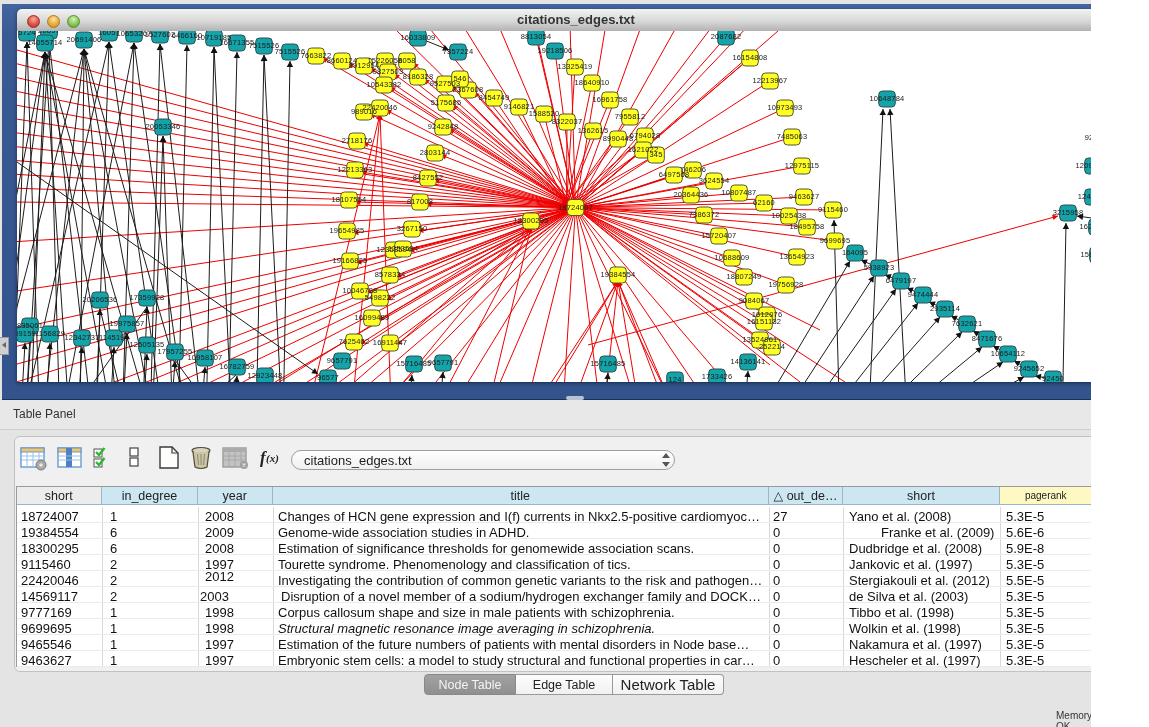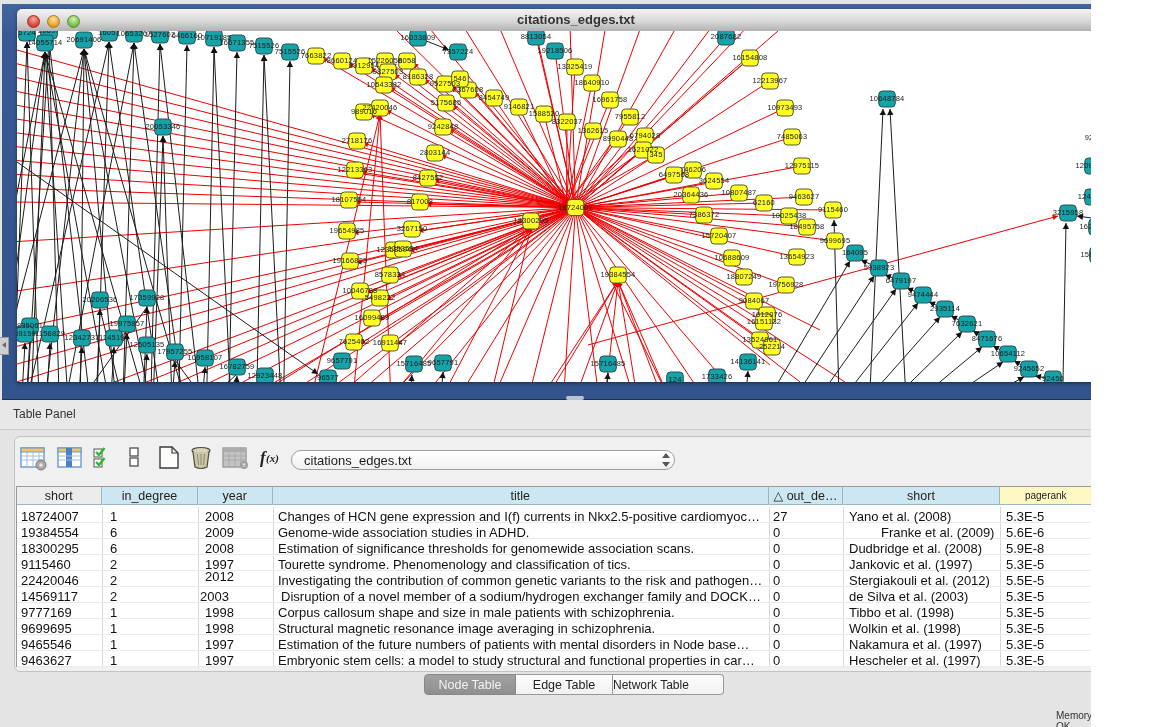--- a/index.html
+++ b/index.html
@@ -891,21 +891,21 @@
 <div style="position:absolute;left:21px;top:605px;">9777169</div>
 <div style="position:absolute;left:110px;top:605px;">1</div>
 <div style="position:absolute;left:205px;top:605px;">1998</div>
 <div style="position:absolute;left:278px;top:605px;width:486px;overflow:hidden;white-space:nowrap;">Corpus callosum shape and size in male patients with schizophrenia.</div>
 <div style="position:absolute;left:773px;top:605px;">0</div>
 <div style="position:absolute;left:849px;top:605px;">Tibbo et al. (1998)</div>
 <div style="position:absolute;left:1006px;top:605px;">5.3E-5</div>
 <div style="position:absolute;left:21px;top:621px;">9699695</div>
 <div style="position:absolute;left:110px;top:621px;">1</div>
 <div style="position:absolute;left:205px;top:621px;">1998</div>
-<div style="position:absolute;left:278px;top:621px;width:486px;overflow:hidden;white-space:nowrap;">Structural magnetic resonance image averaging in schizophrenia.</div>
+<div style="position:absolute;left:278px;top:621px;width:486px;overflow:hidden;white-space:nowrap;font-style:italic;">Structural magnetic resonance image averaging in schizophrenia.</div>
 <div style="position:absolute;left:773px;top:621px;">0</div>
 <div style="position:absolute;left:849px;top:621px;">Wolkin et al. (1998)</div>
 <div style="position:absolute;left:1006px;top:621px;">5.3E-5</div>
 <div style="position:absolute;left:21px;top:637px;">9465546</div>
 <div style="position:absolute;left:110px;top:637px;">1</div>
 <div style="position:absolute;left:205px;top:637px;">1997</div>
 <div style="position:absolute;left:278px;top:637px;width:486px;overflow:hidden;white-space:nowrap;">Estimation of the future numbers of patients with mental disorders in Node base…</div>
 <div style="position:absolute;left:773px;top:637px;">0</div>
 <div style="position:absolute;left:849px;top:637px;">Nakamura et al. (1997)</div>
 <div style="position:absolute;left:1006px;top:637px;">5.3E-5</div>
@@ -913,16 +913,16 @@
 <div style="position:absolute;left:110px;top:653px;">1</div>
 <div style="position:absolute;left:205px;top:653px;">1997</div>
 <div style="position:absolute;left:278px;top:653px;width:486px;overflow:hidden;white-space:nowrap;">Embryonic stem cells: a model to study structural and functional properties in car…</div>
 <div style="position:absolute;left:773px;top:653px;">0</div>
 <div style="position:absolute;left:849px;top:653px;">Hescheler et al. (1997)</div>
 <div style="position:absolute;left:1006px;top:653px;">5.3E-5</div>
   </div>
 
   <div style="position:absolute;left:424px;top:674px;width:92px;height:21px;background:linear-gradient(#a2a2a2,#8f8f8f);border:1px solid #888;border-radius:4px 0 0 4px;box-sizing:border-box;text-align:center;line-height:20px;font-size:12.5px;color:#f4f4f4">Node Table</div>
   <div style="position:absolute;left:516px;top:674px;width:97px;height:21px;background:linear-gradient(#fdfdfd,#f1f1f1);border:1px solid #999;border-left:none;box-sizing:border-box;text-align:center;line-height:20px;font-size:12.5px;color:#222">Edge Table</div>
-  <div style="position:absolute;left:613px;top:674px;width:111px;height:21px;background:linear-gradient(#fdfdfd,#f1f1f1);border:1px solid #999;border-left:none;border-radius:0 4px 4px 0;box-sizing:border-box;line-height:20px;font-size:12px;color:#222">Network Table</div>
+  <div style="position:absolute;left:613px;top:674px;width:111px;height:21px;background:linear-gradient(#fdfdfd,#f1f1f1);border:1px solid #999;border-left:none;border-radius:0 4px 4px 0;box-sizing:border-box;text-align:center;line-height:20px;font-size:15px;color:#222">Network Table</div>
 
   <div style="position:absolute;left:1056px;top:710px;font-size:10px;color:#333">Memory: OK</div>
   <div style="position:absolute;left:1116px;top:710px;width:10px;height:10px;border-radius:50%;background:radial-gradient(circle at 40% 35%,#8fe07a,#3cba31 65%,#2a9422);border:1px solid #2d8f27"></div>
 </div>
 </body></html>

